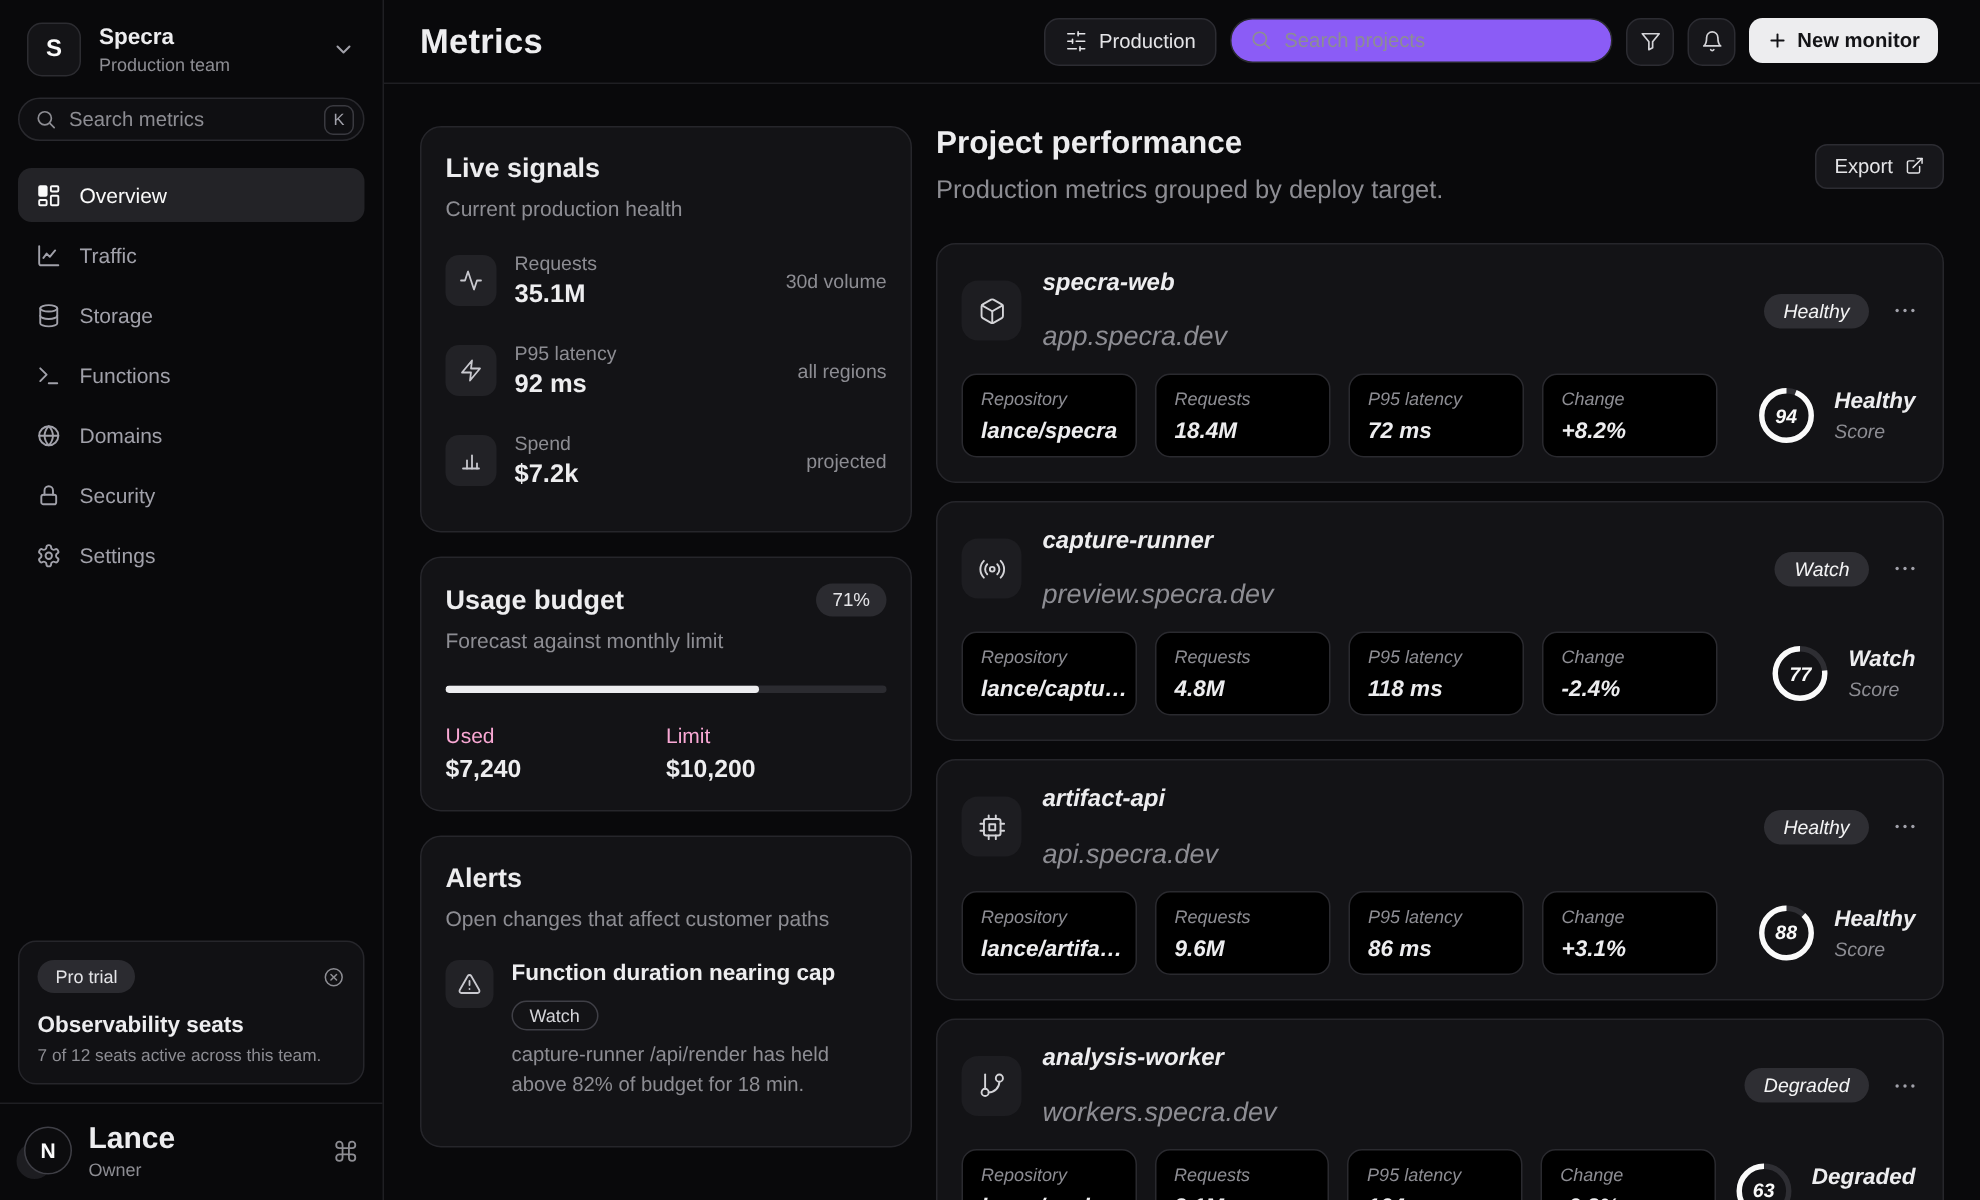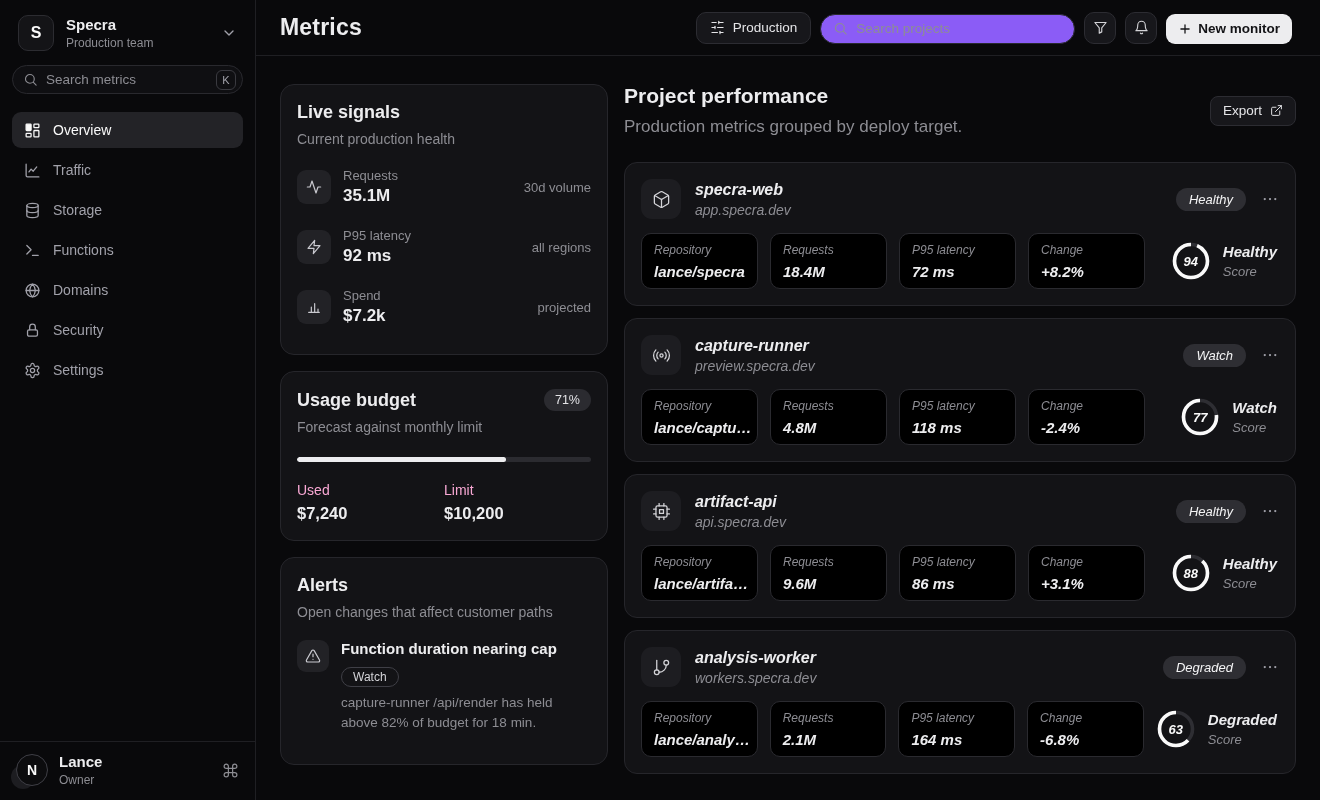--- a/index.html
+++ b/index.html
@@ -34,29 +34,29 @@
   .trial-head { display:flex; align-items:center; justify-content:space-between; }
   .trial-pill { background:#2b2b30; border-radius:999px; padding:4px 12px; font-size:12px; color:#e4e4e7; }
   .trial-dismiss { color:#8d8d93; cursor:pointer; }
   .trial-title { font-size:15px; font-weight:700; margin-top:13px; }
   .trial-desc { font-size:11.5px; color:#8d8d93; margin-top:6px; white-space:nowrap; }
 
   .user-row { border-top:1px solid #1f1f23; margin:0 -12px; padding:11px 16px 13px 16px; display:flex; align-items:center; gap:11px; cursor:pointer; }
   .avatar-stack { position:relative; width:32px; height:32px; flex:none; }
   .avatar-back { position:absolute; left:-5px; bottom:-3px; width:24px; height:24px; border-radius:50%; background:#1d1d21; }
   .avatar { position:absolute; inset:0; border-radius:50%; background:#0c0c0e; border:1px solid #3f3f46; display:flex; align-items:center; justify-content:center; font-size:14px; font-weight:700; color:#fafafa; }
-  .user-name { font-size:15px; font-weight:700; line-height:1.2; }
+  .user-name { font-size:20px; font-weight:700; line-height:1.2; }
   .user-role { font-size:12px; color:#8d8d93; margin-top:2px; }
   .cmd-icon { margin-left:auto; color:#8d8d93; }
 
   
   .content { flex:1; display:flex; flex-direction:column; min-width:0; }
   header { height:56px; flex:none; border-bottom:1px solid #1f1f23; display:flex; align-items:center; padding:0 28px 0 24px; }
   .page-title { font-size:23px; font-weight:700; letter-spacing:.2px; }
-  .header-right { margin-left:auto; display:flex; align-items:flex-end; gap:9px; }
+  .header-right { margin-left:auto; display:flex; align-items:flex-start; gap:9px; }
   .btn-ghost { display:flex; align-items:center; gap:8px; height:32px; padding:0 13px; border-radius:10px; background:#17171b; border:1px solid #2c2c32; font-size:13.5px; color:#e4e4e7; cursor:pointer; }
   .header-search { width:255px; height:30px; border-radius:15px; border:1px solid #29292e; background:#8b5cf6; display:flex; align-items:center; gap:8px; padding:0 12px; color:#8d8d93; }
   .header-search input { flex:1; background:transparent; border:none; outline:none; color:#e4e4e7; font-size:13.5px; font-family:inherit; min-width:0; }
   .header-search input::placeholder { color:#8d8d93; }
   .icon-btn { width:32px; height:32px; border-radius:10px; background:#17171b; border:1px solid #2c2c32; display:flex; align-items:center; justify-content:center; color:#d4d4d8; cursor:pointer; }
   .btn-primary { display:flex; align-items:center; gap:6px; height:30px; padding:0 12px; border-radius:9px; background:#ededef; color:#131316; font-size:13.5px; font-weight:600; border:none; cursor:pointer; }
 
   
   .page { flex:1; display:flex; gap:16px; padding:28px 24px 0 24px; overflow:hidden; }
   .left-col { width:328px; flex:none; display:flex; flex-direction:column; gap:16px; }
@@ -93,21 +93,21 @@
   .main-head { display:flex; align-items:center; }
   .main-title { font-size:21px; font-weight:700; }
   .main-sub { font-size:17px; color:#8d8d93; margin-top:9px; }
   .btn-export { margin-left:auto; display:flex; align-items:center; gap:8px; height:30px; padding:0 12px; border-radius:8px; background:#17171b; border:1px solid #2c2c32; font-size:13.5px; color:#e4e4e7; cursor:pointer; }
 
   .projects { margin-top:25px; display:flex; flex-direction:column; gap:12px;font-style:italic; }
   .proj-card { background:#131316; border:1px solid #26262b; border-radius:13px; padding:16px; cursor:pointer; }
   .proj-head { display:flex; align-items:center; gap:14px; }
   .proj-icon { width:40px; height:40px; border-radius:11px; background:#1d1d21; color:#d4d4d8; display:flex; align-items:center; justify-content:center; flex:none; }
   .proj-name { font-size:16px; font-weight:700; line-height:1.2; }
-  .proj-domain { font-size:14px; color:#8d8d93; margin-top:3px;text-align:center; }
+  .proj-domain { font-size:18px; color:#8d8d93; margin-top:16px;text-align:center; }
   .proj-head-right { margin-left:auto; display:flex; align-items:center; gap:15px; }
   .status-badge { background:#2e2e33; border-radius:999px; padding:4px 13px; font-size:13px; color:#f4f4f5; }
   .menu-dots { color:#a1a1aa; cursor:pointer; }
   .proj-stats { display:flex; align-items:center; gap:12px; margin-top:14px; }
   .stat-tile { flex:1; max-width:117px; height:56px; background:#000000; border:1px solid #2a2a2f; border-radius:10px; padding:9px 12px; overflow:hidden; }
   .stat-label { font-size:12px; color:#8d8d93; white-space:nowrap; }
   .stat-value { font-size:15px; font-weight:700; margin-top:6px; white-space:nowrap; }
   .score-wrap { margin-left:auto; display:flex; align-items:center; gap:12px; padding-right:2px; }
   .ring-box { position:relative; width:40px; height:40px; flex:none; }
   .ring-box svg { display:block; }
@@ -195,20 +195,34 @@
         <div class="nav-item">
           <svg class="ic" width="17" height="17" viewBox="0 0 24 24" fill="none" stroke="currentColor" stroke-width="1.8" stroke-linecap="round" stroke-linejoin="round">
             <circle cx="12" cy="12" r="3"></circle>
             <path d="M12.22 2h-.44a2 2 0 0 0-2 2v.18a2 2 0 0 1-1 1.73l-.43.25a2 2 0 0 1-2 0l-.15-.08a2 2 0 0 0-2.73.73l-.22.38a2 2 0 0 0 .73 2.73l.15.1a2 2 0 0 1 1 1.72v.51a2 2 0 0 1-1 1.74l-.15.09a2 2 0 0 0-.73 2.73l.22.38a2 2 0 0 0 2.73.73l.15-.08a2 2 0 0 1 2 0l.43.25a2 2 0 0 1 1 1.73V20a2 2 0 0 0 2 2h.44a2 2 0 0 0 2-2v-.18a2 2 0 0 1 1-1.73l.43-.25a2 2 0 0 1 2 0l.15.08a2 2 0 0 0 2.73-.73l.22-.39a2 2 0 0 0-.73-2.73l-.15-.08a2 2 0 0 1-1-1.74v-.5a2 2 0 0 1 1-1.74l.15-.09a2 2 0 0 0 .73-2.73l-.22-.38a2 2 0 0 0-2.73-.73l-.15.08a2 2 0 0 1-2 0l-.43-.25a2 2 0 0 1-1-1.73V4a2 2 0 0 0-2-2z"></path>
           </svg>
           <span>Settings</span>
         </div>
       </nav>
 
     <div class="sidebar-bottom">
+      <div class="trial-card">
+        <div class="trial-head">
+          <span class="trial-pill">Pro trial</span>
+          <span class="trial-dismiss" id="trial-dismiss">
+              <svg class="ic" width="15" height="15" viewBox="0 0 24 24" fill="none" stroke="currentColor" stroke-width="1.6" stroke-linecap="round" stroke-linejoin="round">
+                <circle cx="12" cy="12" r="9"></circle>
+                <path d="m15 9-6 6"></path>
+                <path d="m9 9 6 6"></path>
+              </svg>
+            </span>
+        </div>
+        <div class="trial-title">Observability seats</div>
+        <div class="trial-desc">7 of 12 seats active across this team.</div>
+      </div>
 
       <div class="user-row">
         <div class="avatar-stack">
           <div class="avatar-back"></div>
           <div class="avatar">N</div>
         </div>
         <div>
           <div class="user-name">Lance</div>
           <div class="user-role">Owner</div>
         </div>

